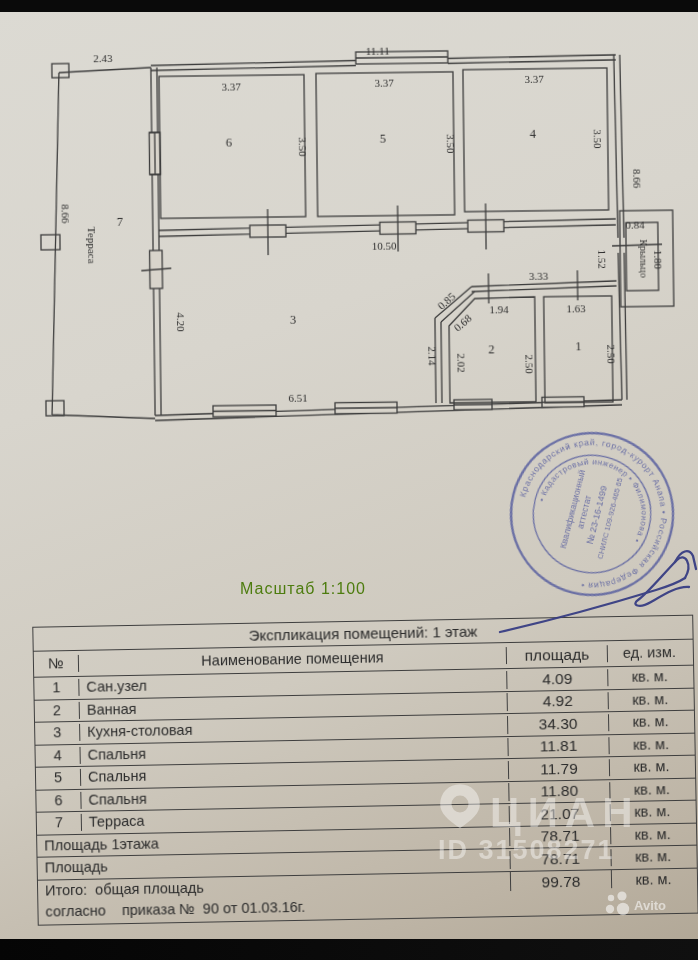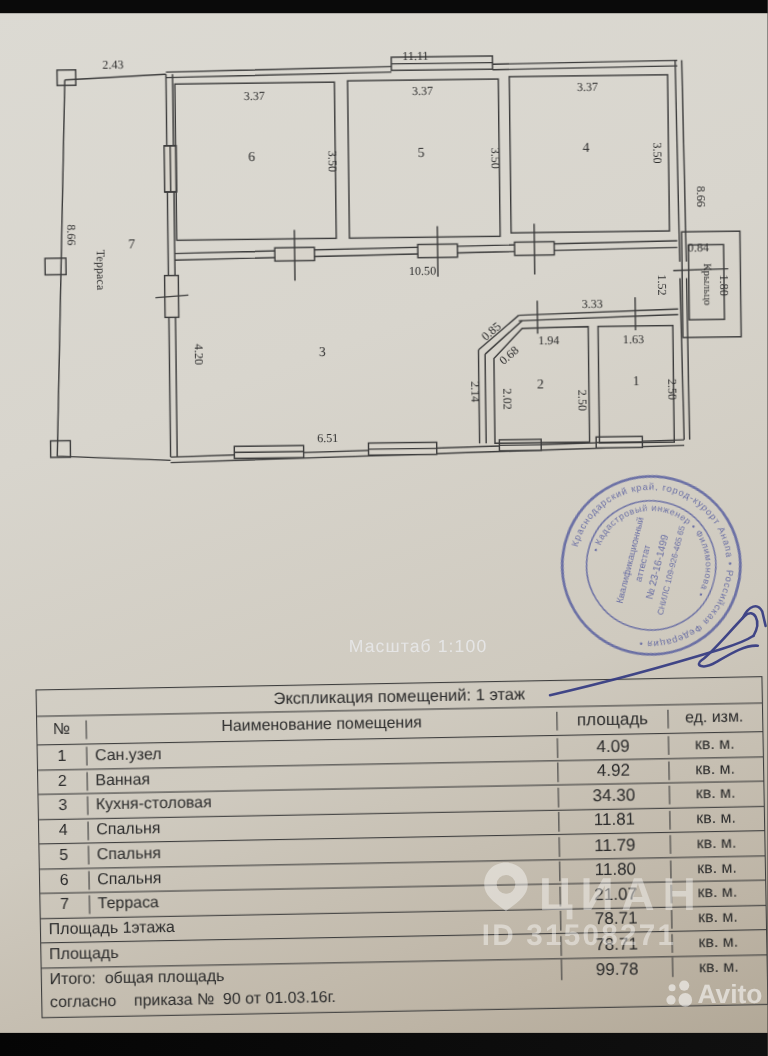--- a/index.html
+++ b/index.html
@@ -12,22 +12,22 @@
   .bar.bottom{top:939px;height:21px;background:linear-gradient(90deg,#050505,#101010);}
 
   
   .plan{position:absolute;left:28px;top:42px;width:662px;height:400px;
         transform:rotate(-0.7deg);filter:blur(.25px);}
   .plan text{font-family:"Liberation Serif",serif;fill:#2e2e2e;}
   .dim{font-size:11px;}
   .rnum{font-size:12.5px;}
   .krl{font-size:10px;}
 
-  .scale-label{position:absolute;left:240px;top:580px;width:280px;text-align:center;
-     font-size:16px;color:#e5e5e5;letter-spacing:1px;}
+  .scale-label{position:absolute;left:240px;top:580px;width:280px;text-align:left;
+     font-size:16px;color:#4d7c0f;letter-spacing:1px;}
 
   
   .stamp{position:absolute;left:506px;top:428px;width:172px;height:172px;
      transform:rotate(-76deg);opacity:.82;filter:blur(.3px);}
   .stamp text{fill:#545b9e;font-family:"Liberation Sans",sans-serif;}
   .signature{position:absolute;left:488px;top:542px;width:210px;height:102px;z-index:6;}
 
   
   .doc-table{position:absolute;left:35px;top:626px;width:659px;
      transform:rotate(-1.05deg);transform-origin:40px 50%;
@@ -48,21 +48,21 @@
   .pre{white-space:pre;}
 
   
   .wm-cian{position:absolute;left:438px;top:783px;z-index:9;color:rgba(255,255,255,.40);}
   .wm-cian .row1{display:flex;align-items:flex-start;}
   .wm-cian .brand{font-size:42px;font-weight:bold;letter-spacing:7px;line-height:1;
       margin-left:8px;margin-top:9px;}
   .wm-cian .idtext{font-size:27px;font-weight:bold;letter-spacing:2px;margin-top:0;
       color:rgba(255,255,255,.42);}
   .wm-avito{position:absolute;left:604px;top:891px;z-index:9;display:flex;align-items:center;
-      color:rgba(255,255,255,.55);font-size:24px;font-weight:bold;justify-content:center;}
+      color:rgba(255,255,255,.55);font-size:13px;font-weight:bold;justify-content:center;}
 </style>
 </head>
 <body>
 
 <div class="photo"></div>
 <div class="bar top"></div>
 
 <svg class="plan" viewBox="0 0 662 400">
   <g stroke="#3d3d3d" stroke-width="1.3" fill="none">
 

